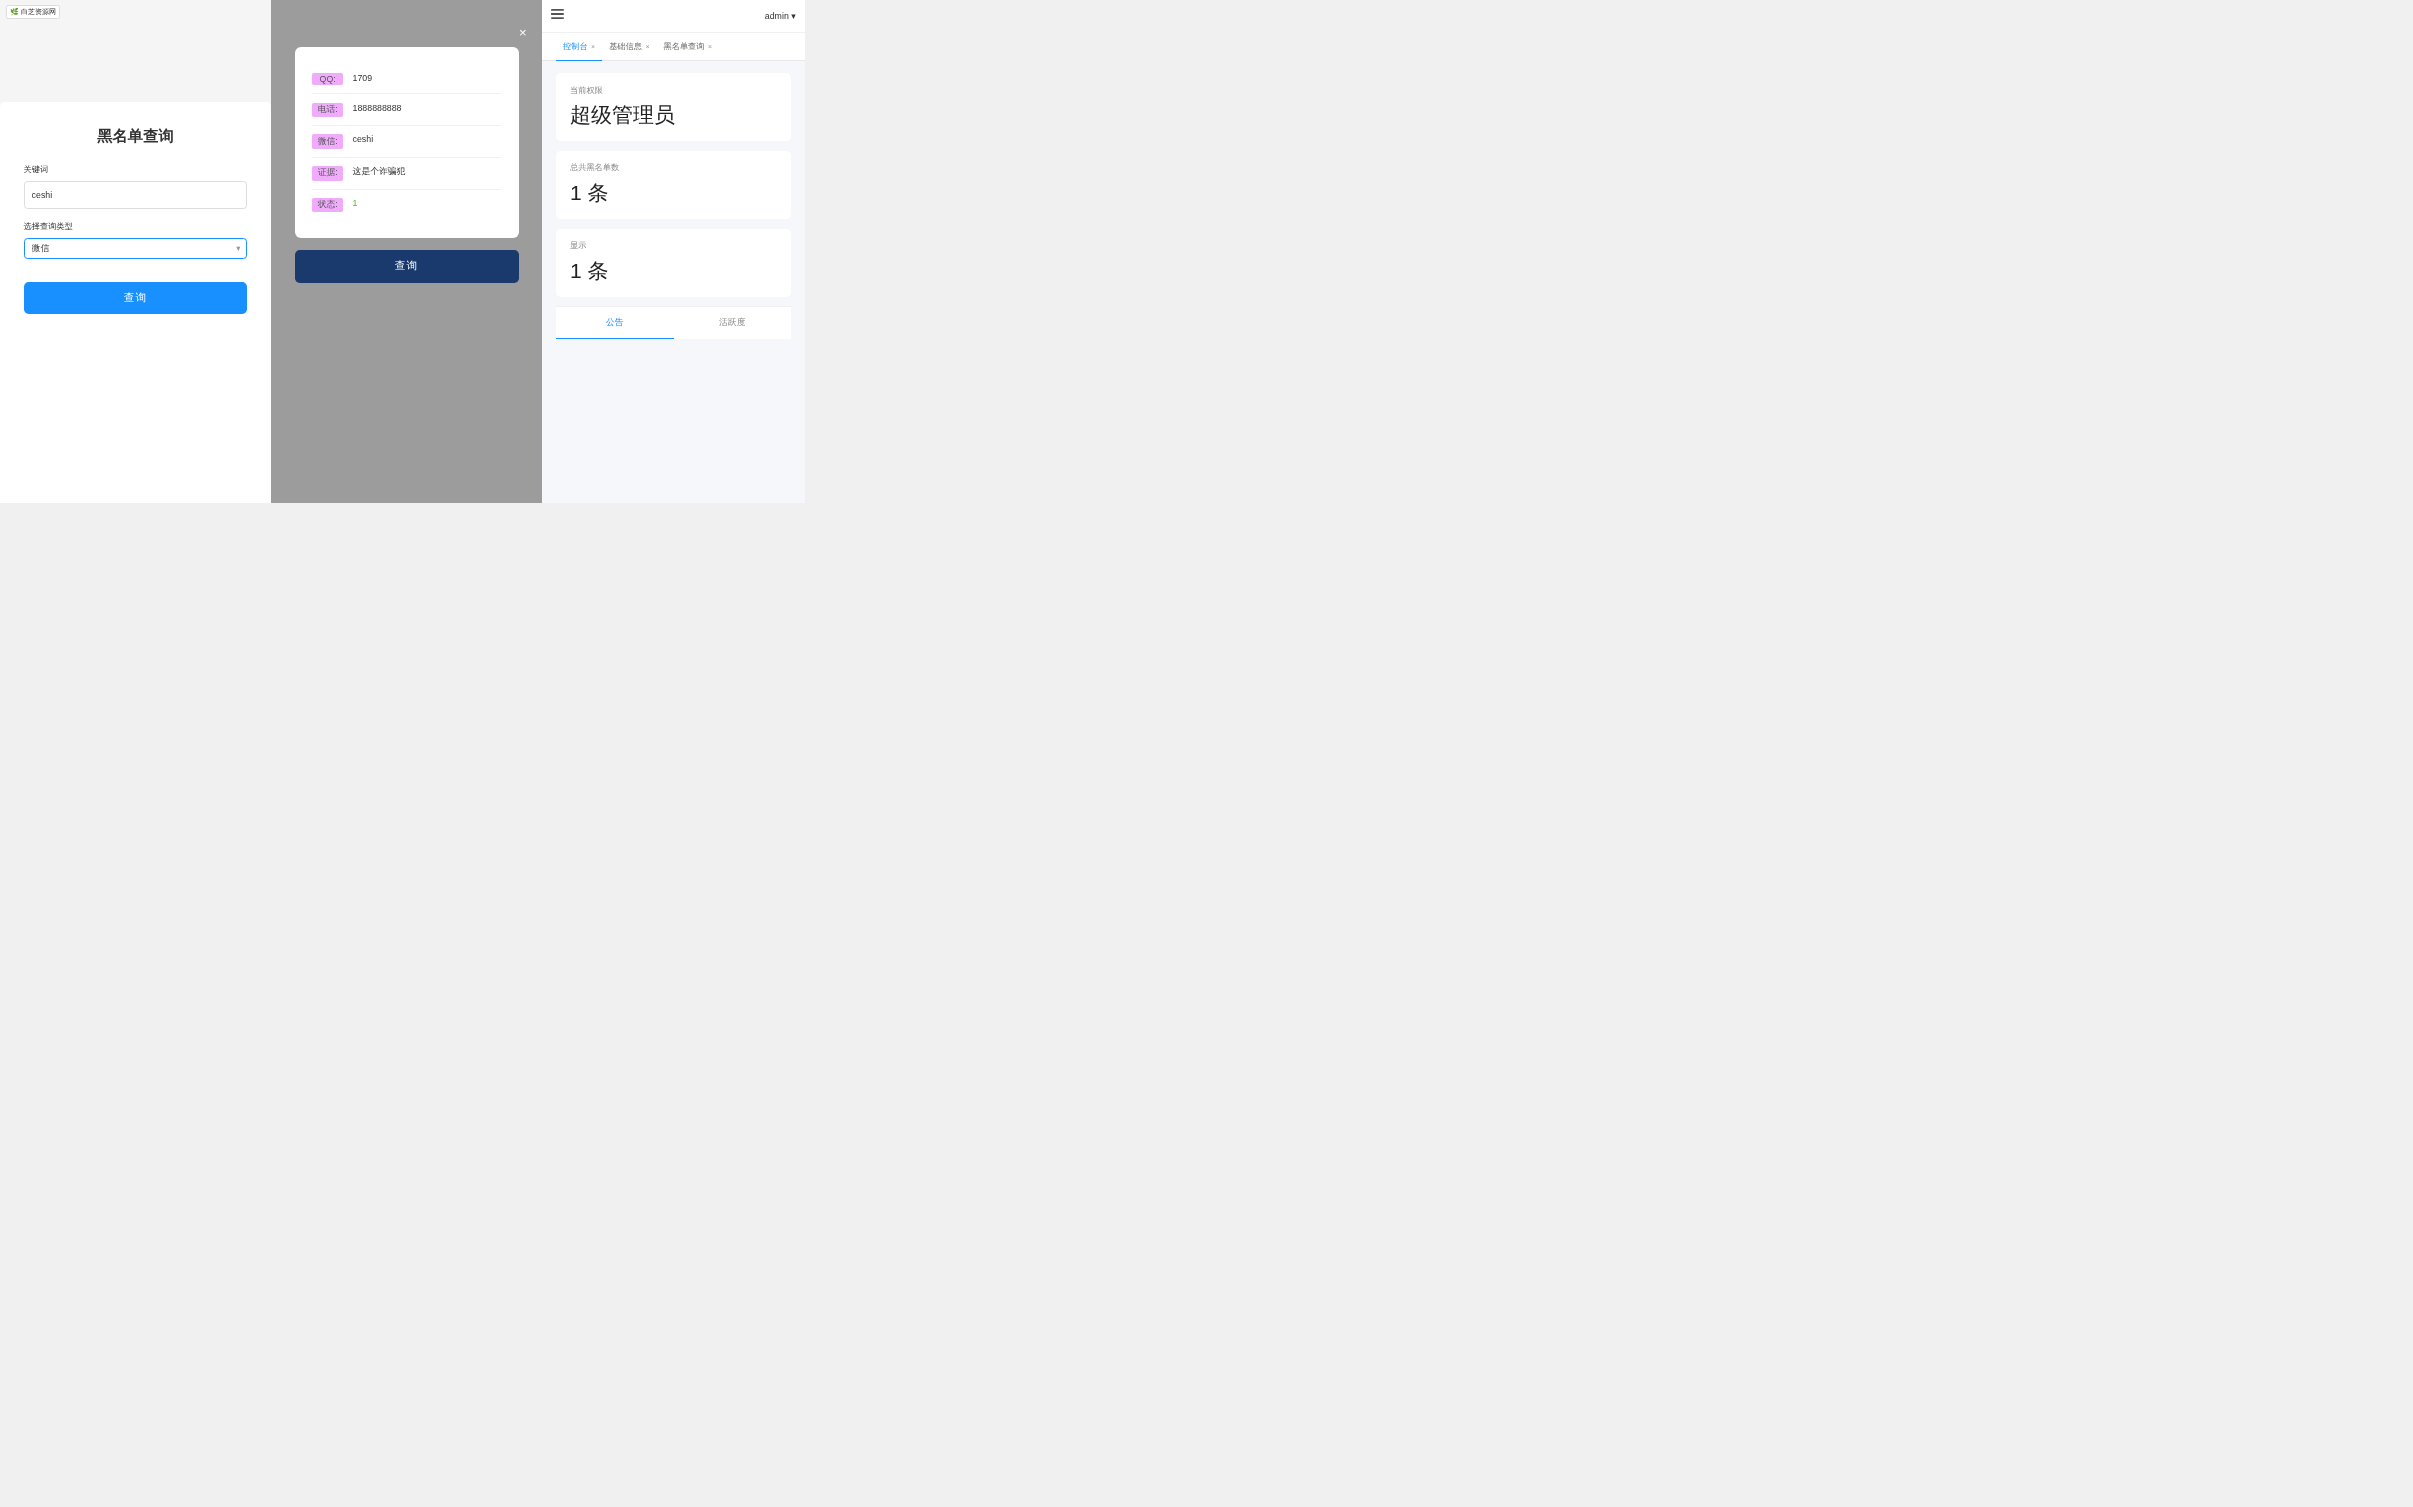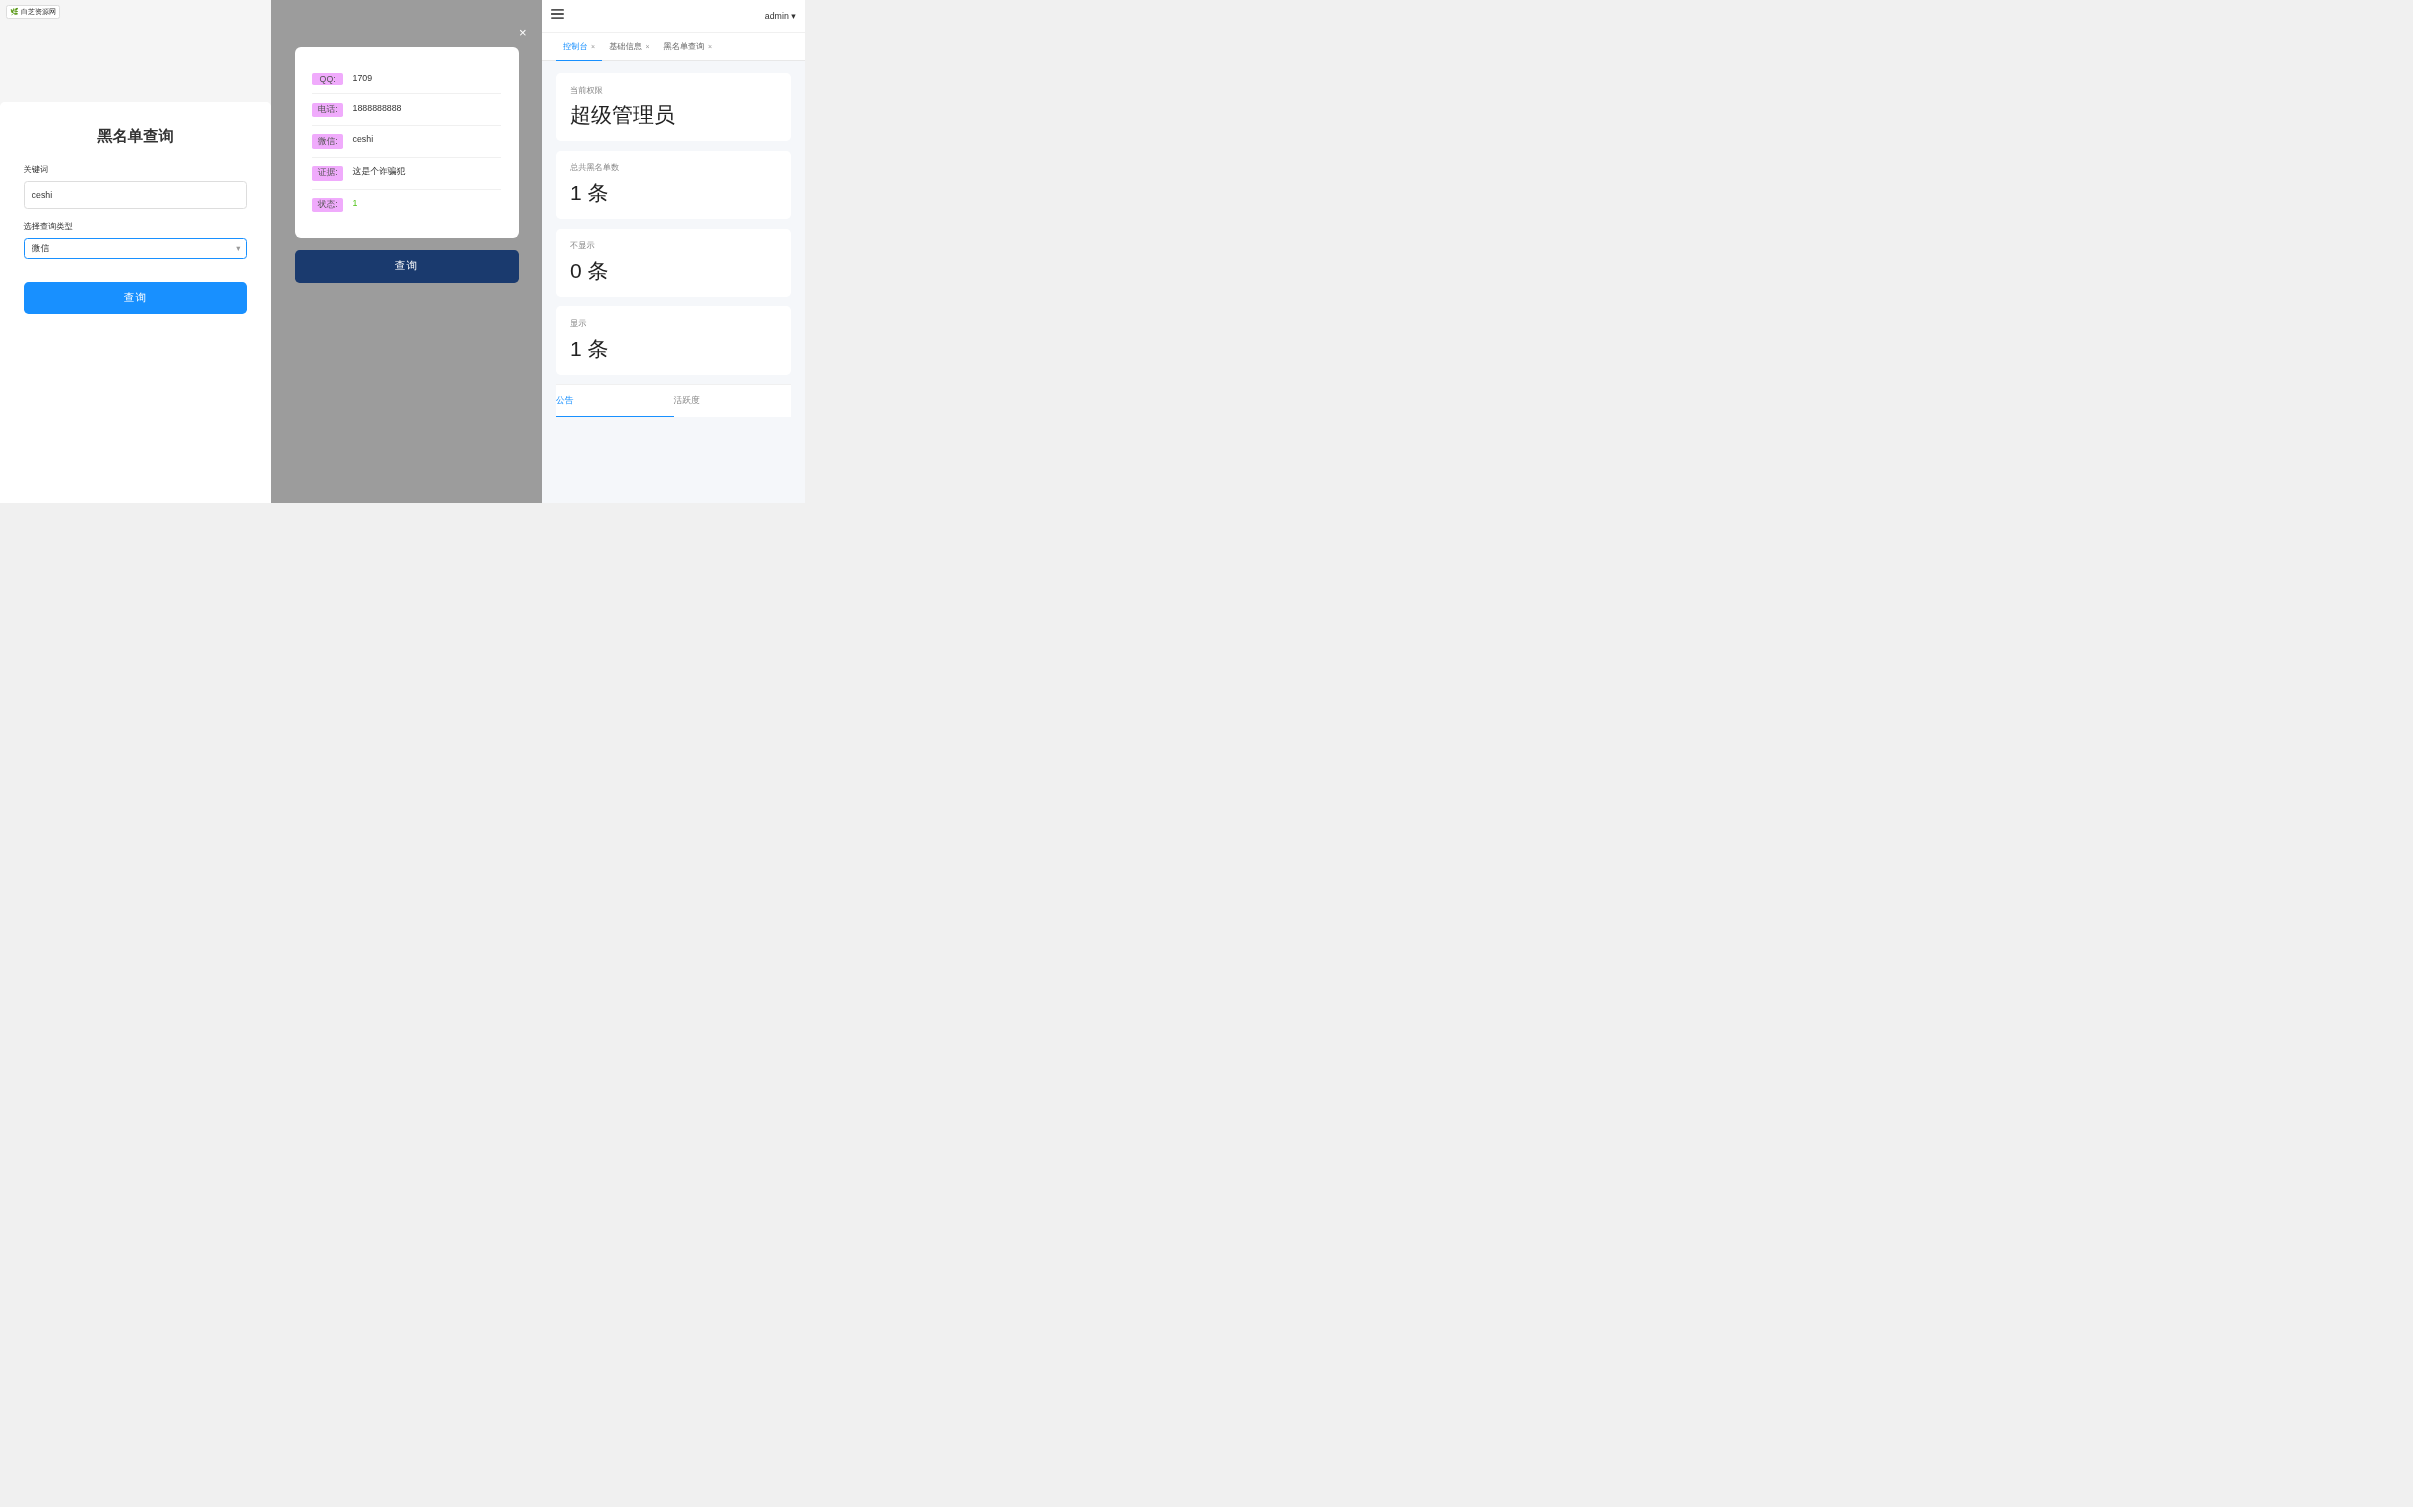--- a/index.html
+++ b/index.html
@@ -301,20 +301,21 @@
     .bottom-tabs {
       display: flex;
       align-items: center;
       gap: 0;
       border-top: 0.6px solid #f0f0f0;
       background: white;
     }
 
     .bottom-tab {
       flex: 1;
+      text-align: center;
       padding: 9.4px 0;
       font-size: 8.8px;
       color: #888;
       cursor: pointer;
       border-bottom: 1.2px solid transparent;
     }
 
     .bottom-tab.active {
       color: #1890ff;
       border-bottom: 1.2px solid #1890ff;
@@ -416,24 +417,20 @@
     <div class="stat-card">
       <div class="stat-card-label">当前权限</div>
       <div class="stat-card-value">超级管理员</div>
     </div>
 
     <div class="stat-card">
       <div class="stat-card-label">总共黑名单数</div>
       <div class="stat-card-value">1 条</div>
     </div>
 
-    <div class="stat-card">
-      <div class="stat-card-label">不显示</div>
-      <div class="stat-card-value">0 条</div>
-    </div>
 
     <div class="stat-card">
       <div class="stat-card-label">显示</div>
       <div class="stat-card-value">1 条</div>
     </div>
 
     <div class="bottom-tabs">
       <div class="bottom-tab active">
         <span>公告</span>
       </div>

